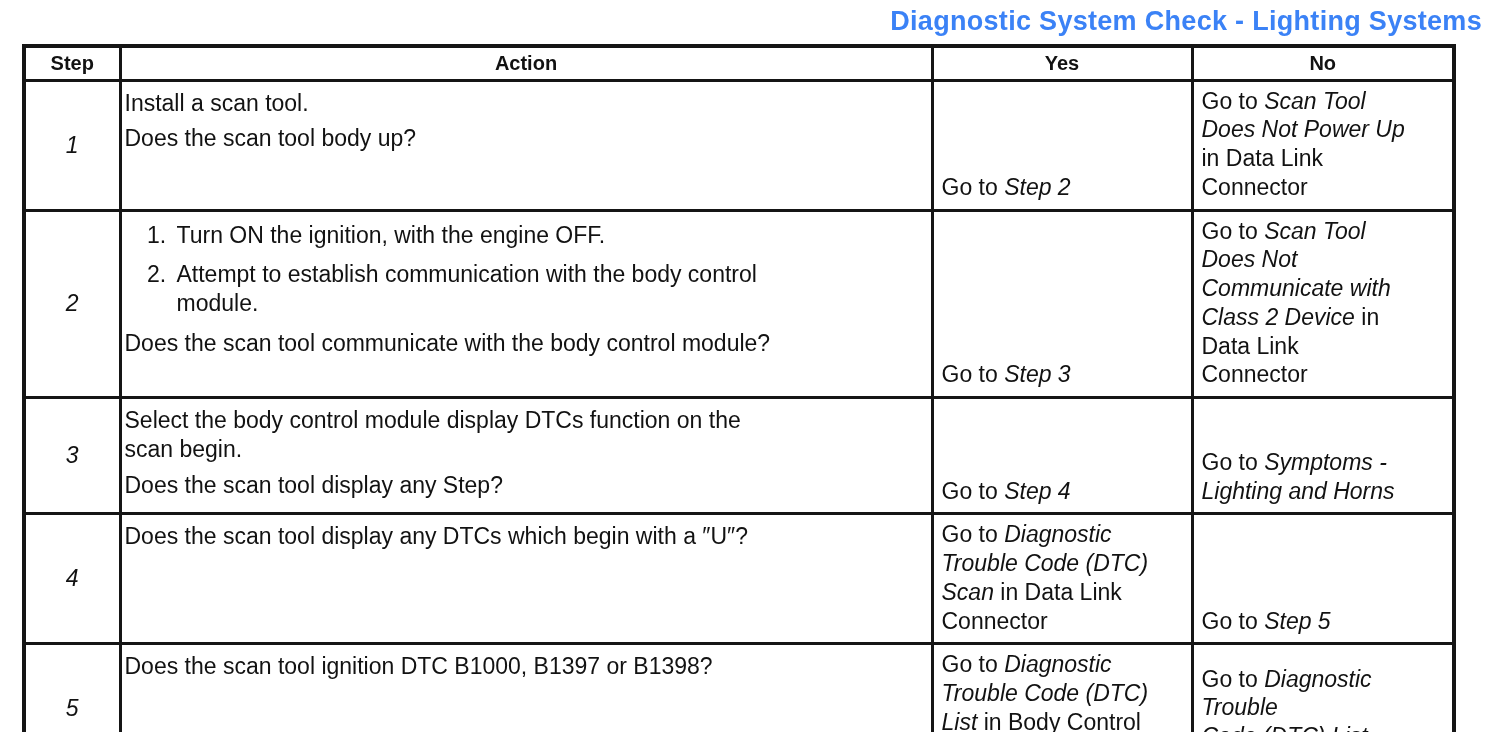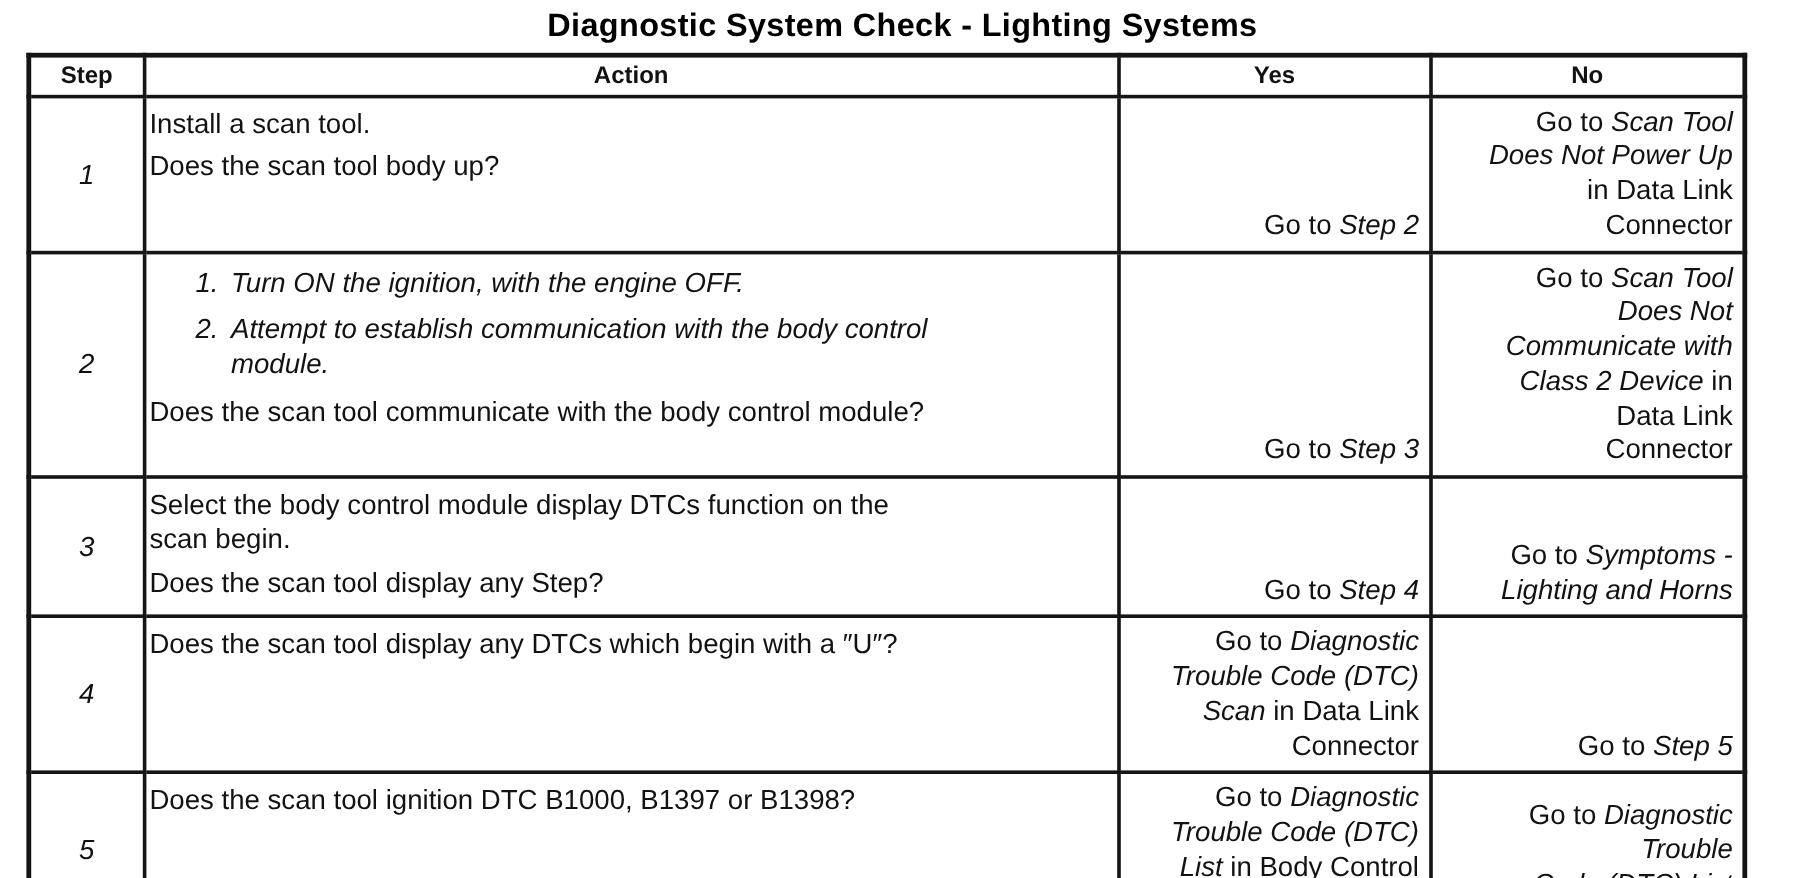--- a/index.html
+++ b/index.html
@@ -8,25 +8,25 @@
     width: 1504px; height: 732px;
     background: #ffffff;
     font-family: "Liberation Sans", sans-serif;
     color: #121212;
     -webkit-font-smoothing: antialiased;
   }
   .page { padding: 4px 22px 0 22px; }
 
   h1.doc-title {
     margin: 2px 0 7px 0;
-    text-align: center;
+    text-align: right;
     font-size: 27px;
     font-weight: bold;
     letter-spacing: 0.3px;
-    color: #000000;
+    color: #3b82f6;
   }
 
   table.diag {
     border-collapse: collapse;
     table-layout: fixed;
     width: 1432px;
     border: 4px solid #151515;
   }
   col.c-step   { width: 96px; }
   col.c-action { width: 812px; }
@@ -58,24 +58,24 @@
   td.step-cell {
     text-align: center;
     vertical-align: middle;
     font-style: italic;
     font-size: 23px;
   }
 
   td.action-cell { vertical-align: top; padding: 6px 12px 6px 3px; }
   .action-cell p { margin: 1px 0 7px 0; white-space: pre-line; }
   .action-cell ol { margin: 3px 0 7px 0; padding-left: 48px; }
-  .action-cell ol li { margin: 0 0 11px 16px; padding-left: 4px; white-space: pre-line; font-style: italic; }
+  .action-cell ol li { margin: 0 0 11px 0; padding-left: 4px; white-space: pre-line; }
 
   td.yes-cell, td.no-cell {
-    text-align: right;
+    text-align: left;
     white-space: pre-line;
     padding: 5px 8px 7px 8px;
   }
   .vtop    { vertical-align: top; }
   .vmiddle { vertical-align: middle; }
   .vbottom { vertical-align: bottom; margin-top: 48px; }
 </style>
 </head>
 <body>
 

